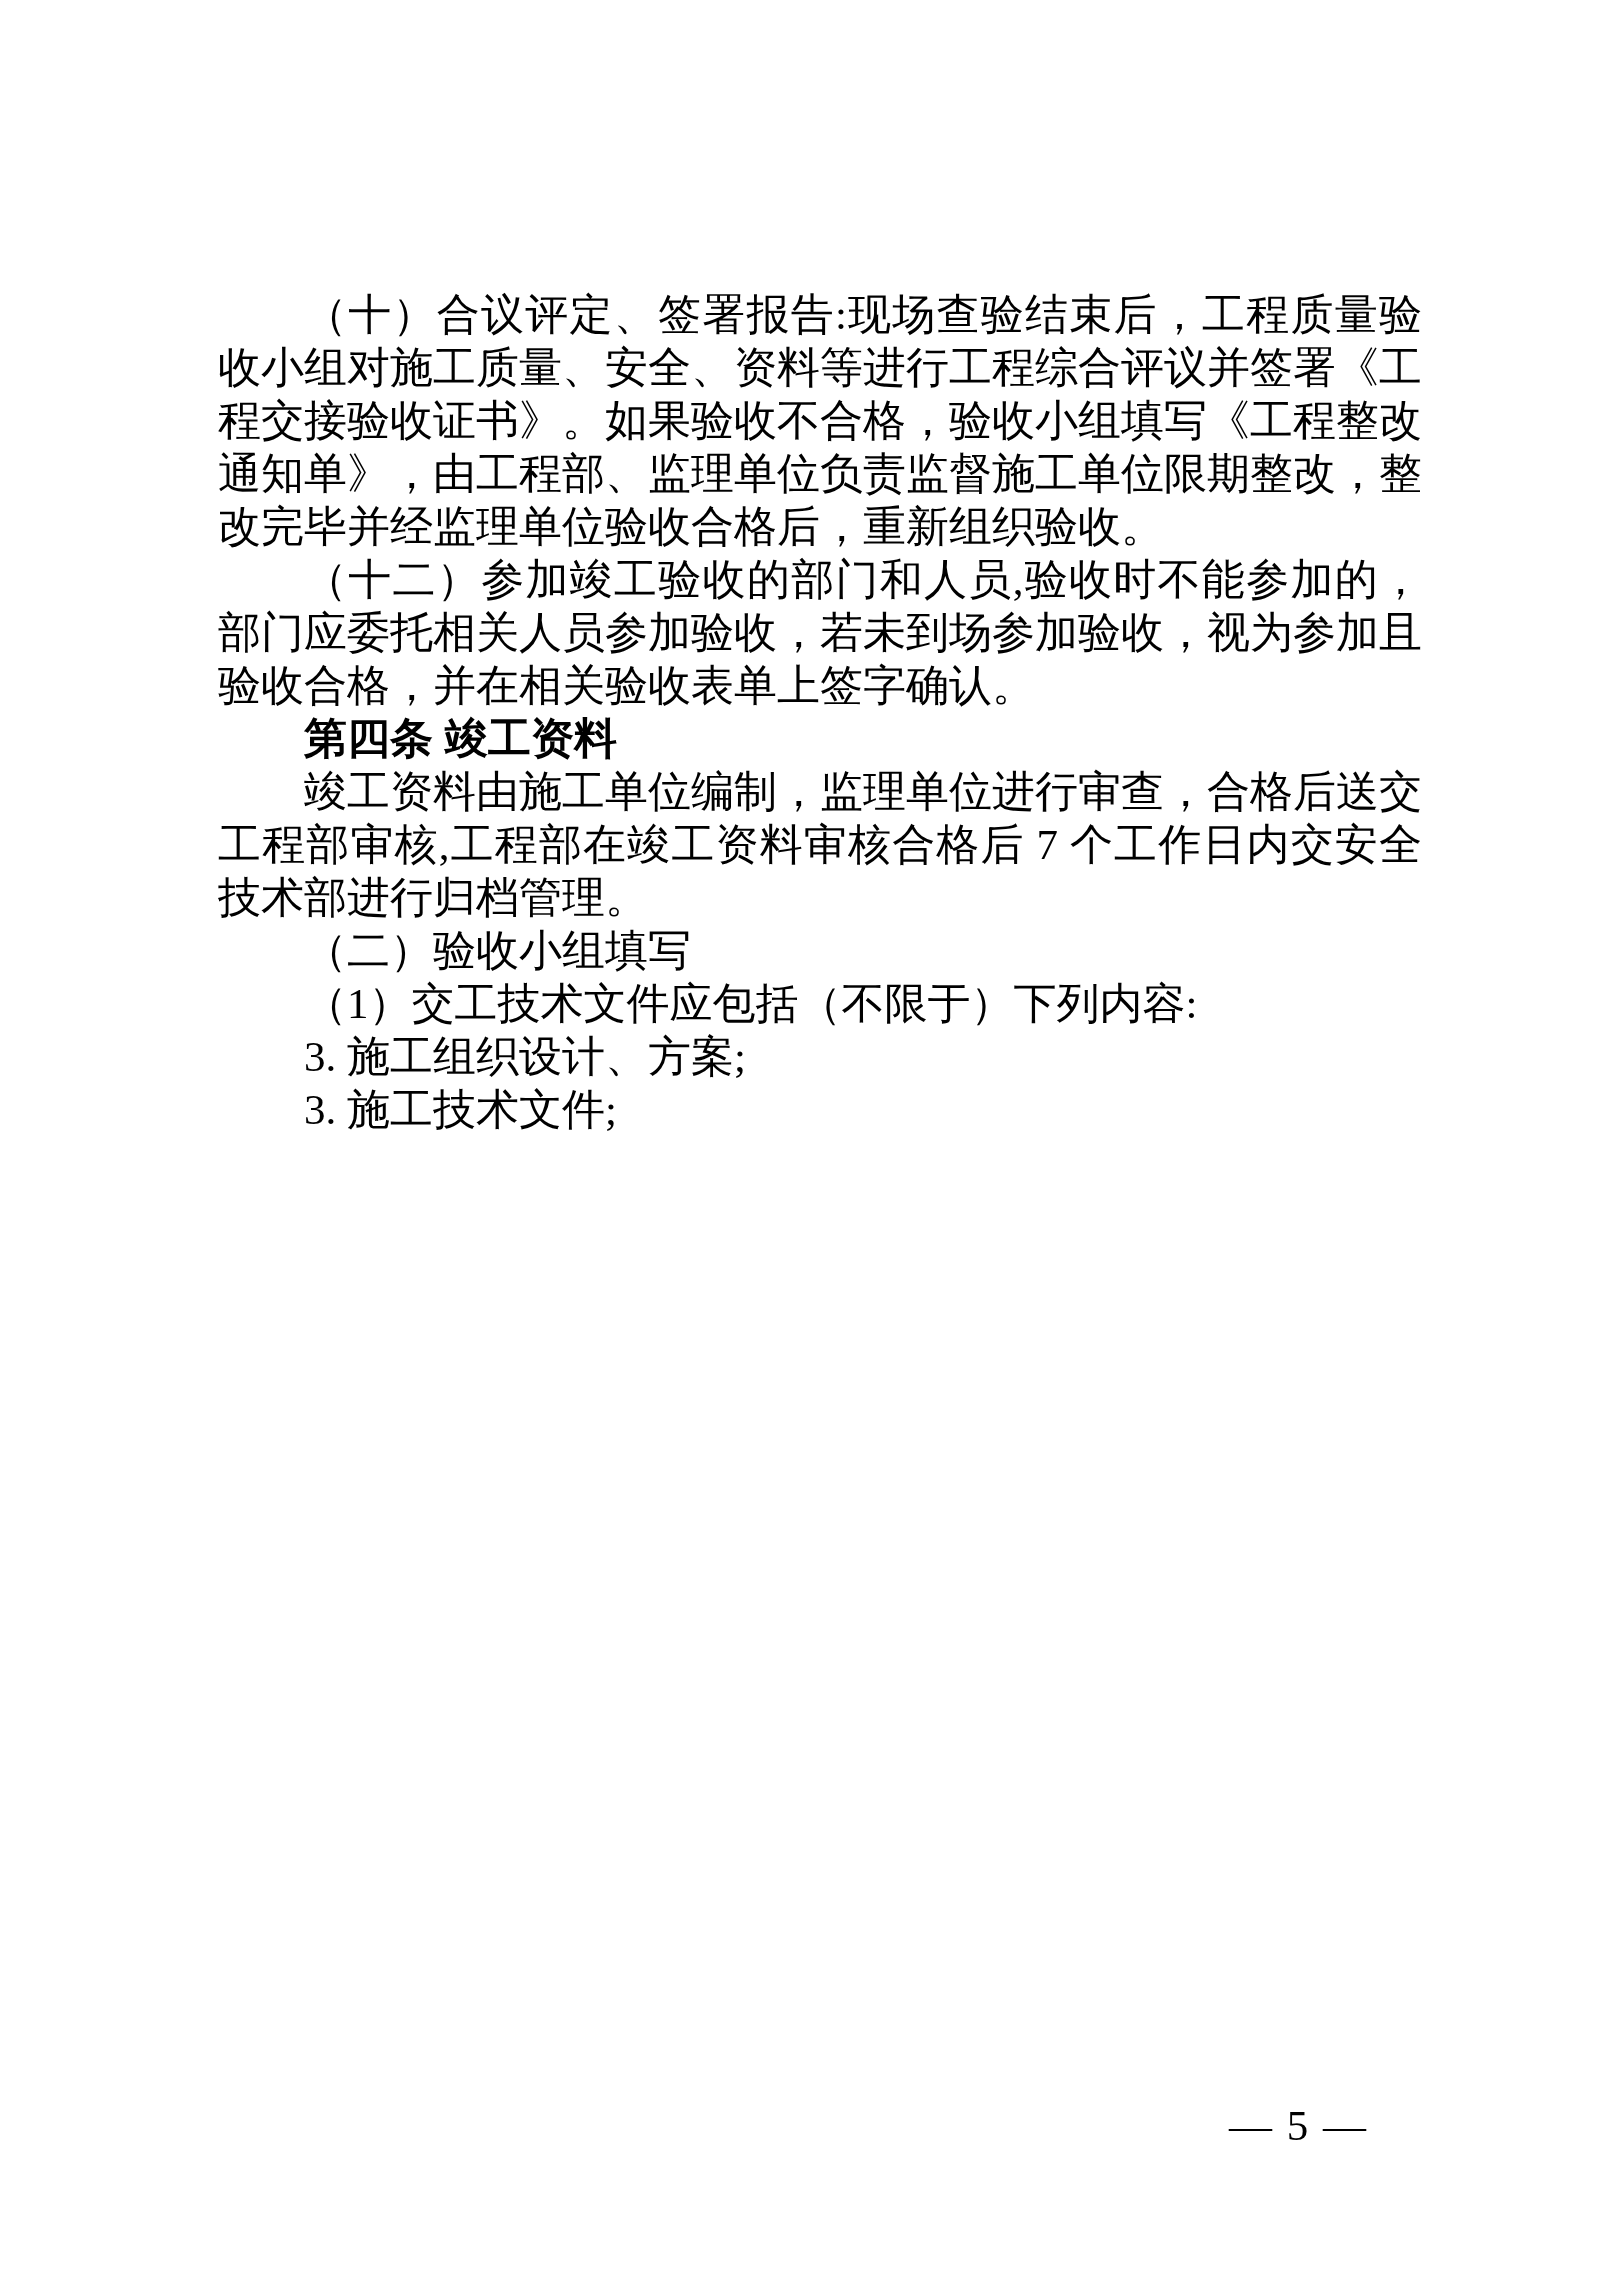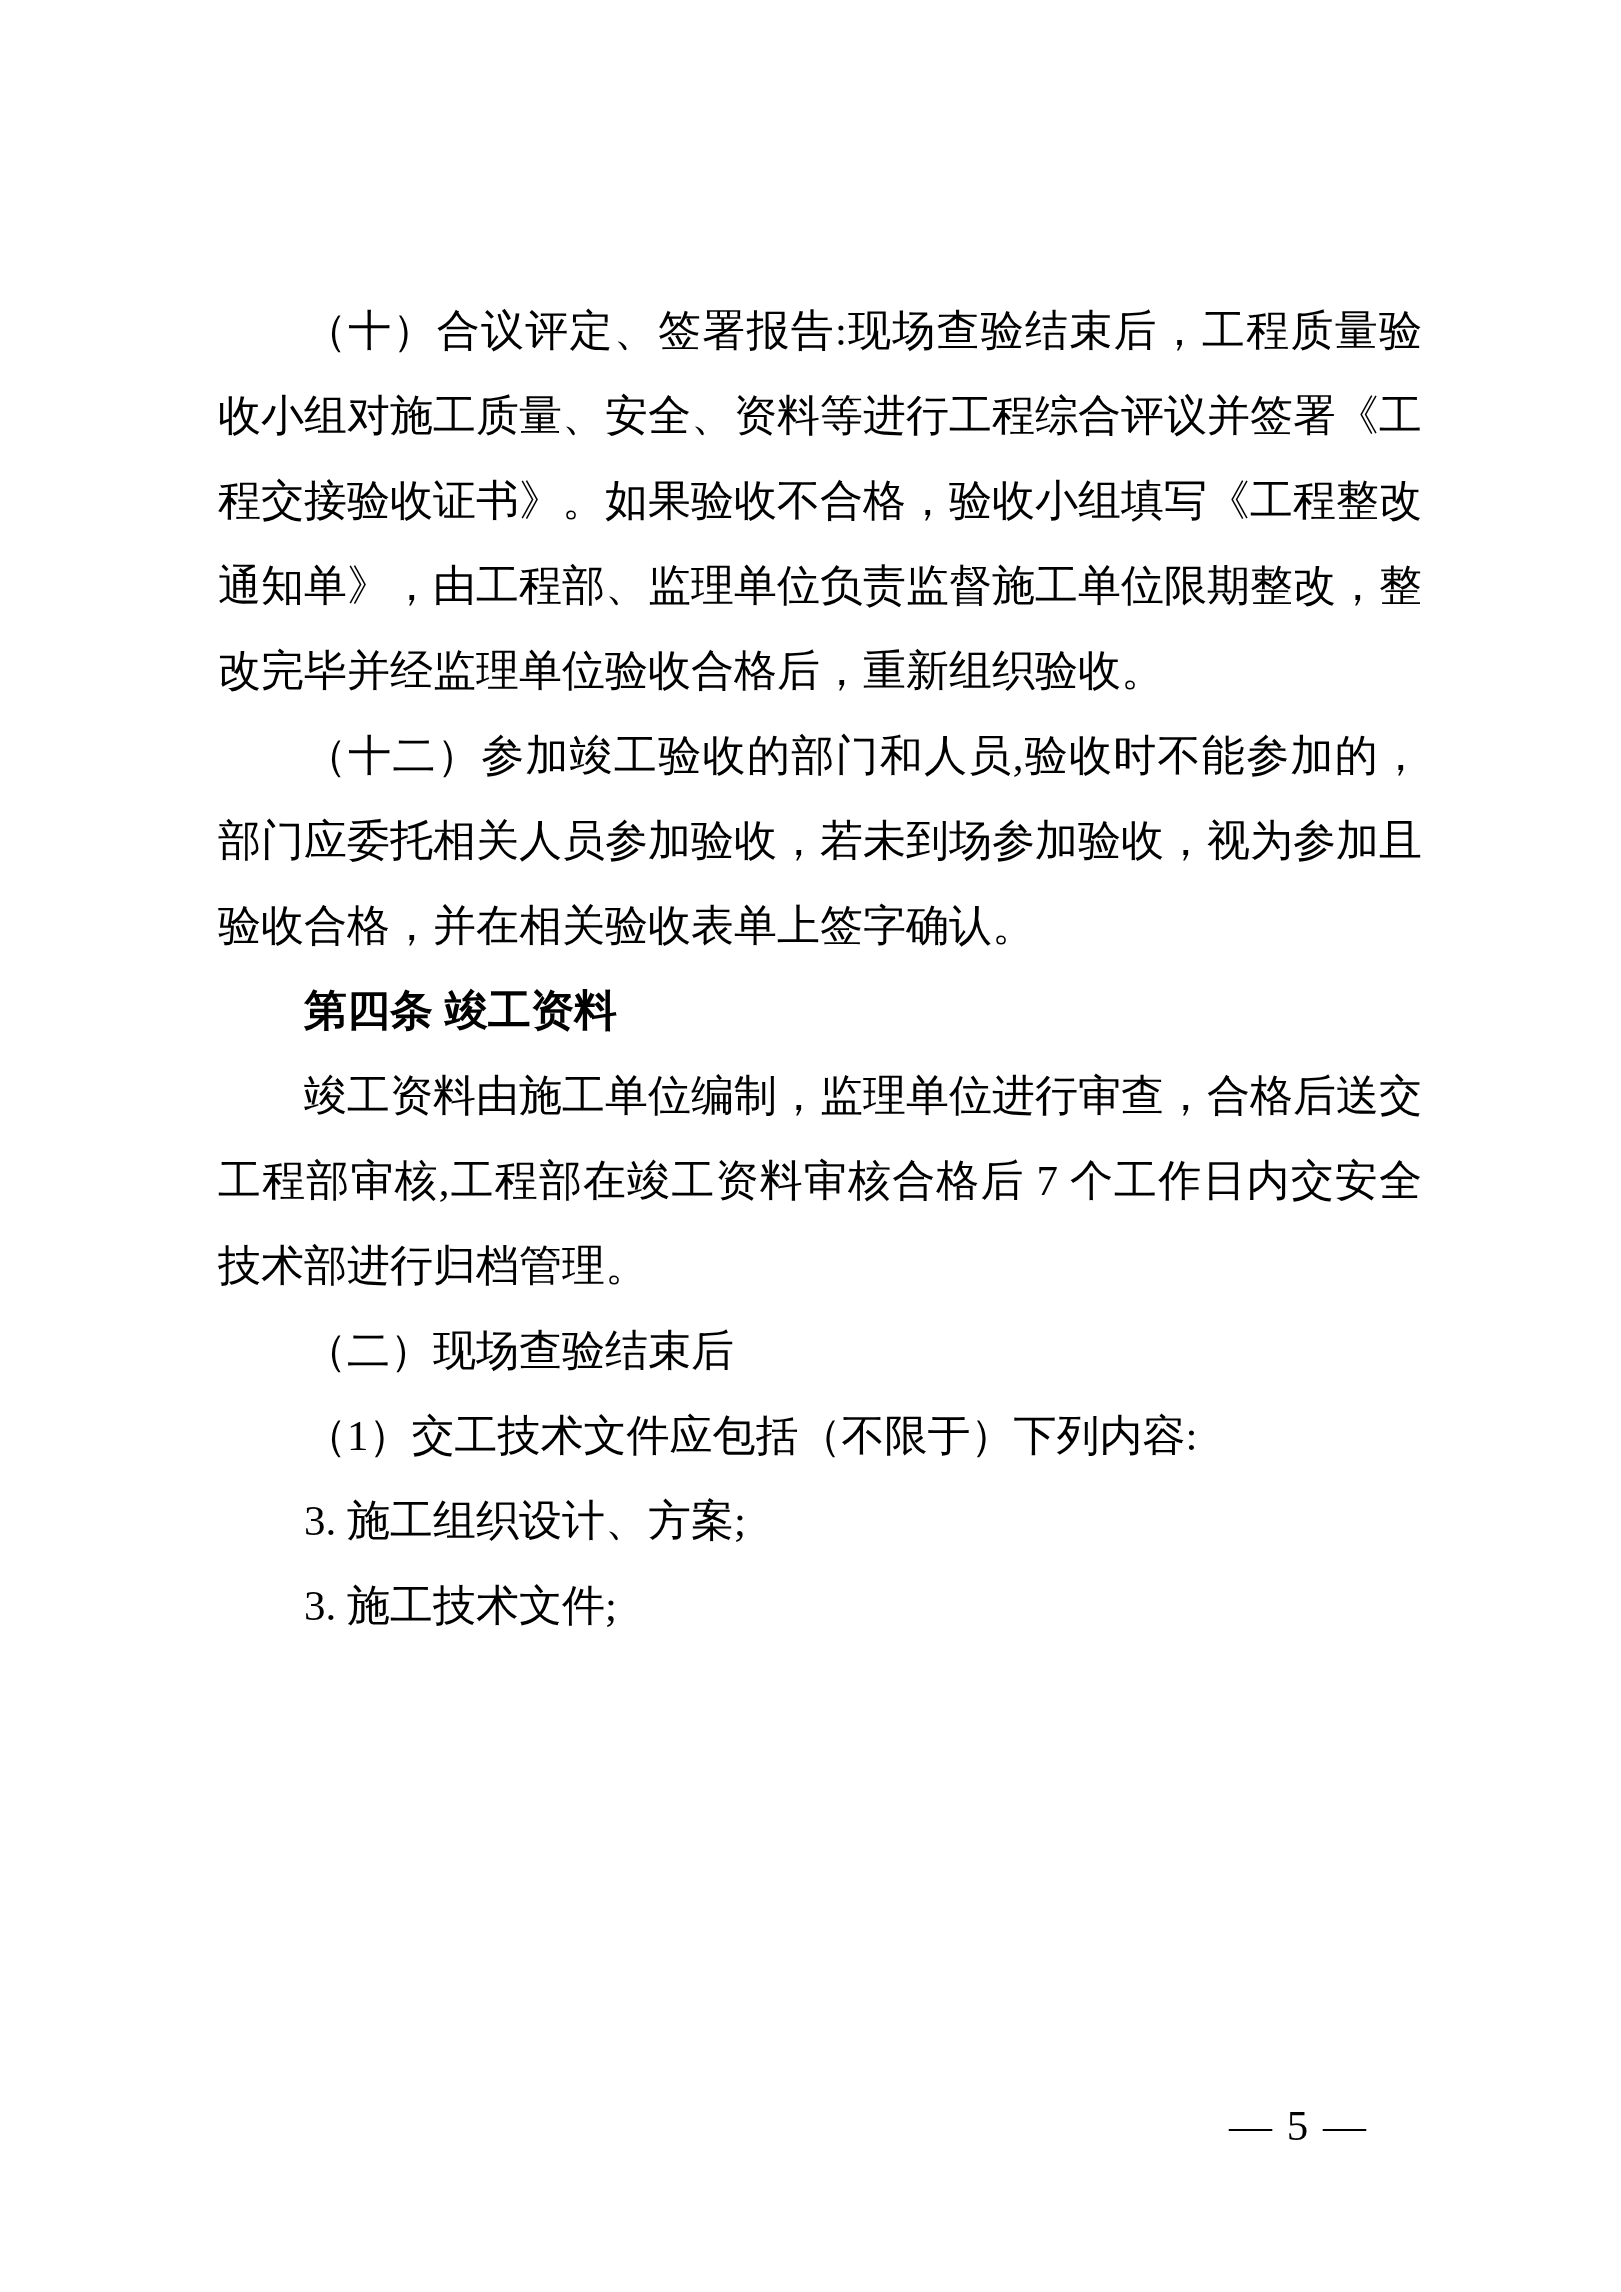--- a/index.html
+++ b/index.html
@@ -19,21 +19,21 @@
   .content {
     position: absolute;
     left: 218px;
     top: 288px;
     width: 1204px;
   }
   .content p {
     margin: 0;
     padding: 0;
     font-size: 43px;
-    line-height: 85px;
+    line-height: 53px;
     text-indent: 86px;
     text-align: justify;
     text-justify: inter-character;
     word-break: break-all;
     font-kerning: none;
   }
   .content p.heading {
     font-family: "Liberation Sans", "DejaVu Sans", sans-serif;
     font-weight: 700;
     text-align: left;
@@ -51,20 +51,20 @@
 </style>
 </head>
 <body>
 
 <div class="page">
   <div class="content">
     <p>（十）合议评定、签署报告:现场查验结束后，工程质量验收小组对施工质量、安全、资料等进行工程综合评议并签署《工程交接验收证书》。如果验收不合格，验收小组填写《工程整改通知单》，由工程部、监理单位负责监督施工单位限期整改，整改完毕并经监理单位验收合格后，重新组织验收。</p>
     <p>（十二）参加竣工验收的部门和人员,验收时不能参加的，部门应委托相关人员参加验收，若未到场参加验收，视为参加且验收合格，并在相关验收表单上签字确认。</p>
     <p class="heading">第四条 竣工资料</p>
     <p>竣工资料由施工单位编制，监理单位进行审查，合格后送交工程部审核,工程部在竣工资料审核合格后 7 个工作日内交安全技术部进行归档管理。</p>
-    <p>（二）现场查验结束后</p>
+    <p>（二）验收小组填写</p>
     <p>（1）交工技术文件应包括（不限于）下列内容:</p>
     <p>3. 施工组织设计、方案;</p>
     <p>3. 施工技术文件;</p>
   </div>
   <div class="page-number">— 5 —</div>
 </div>
 
 
 </body></html>

